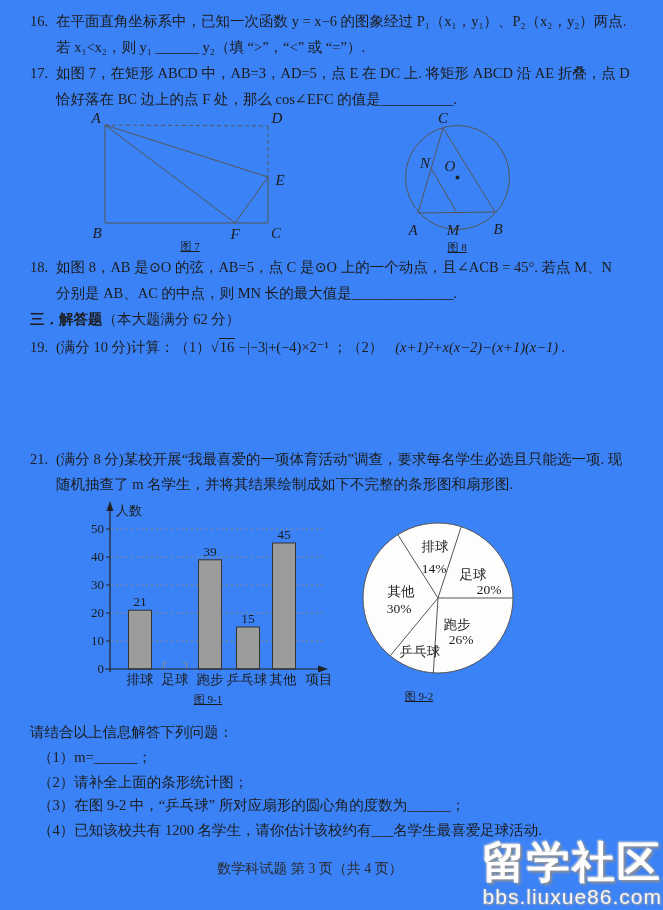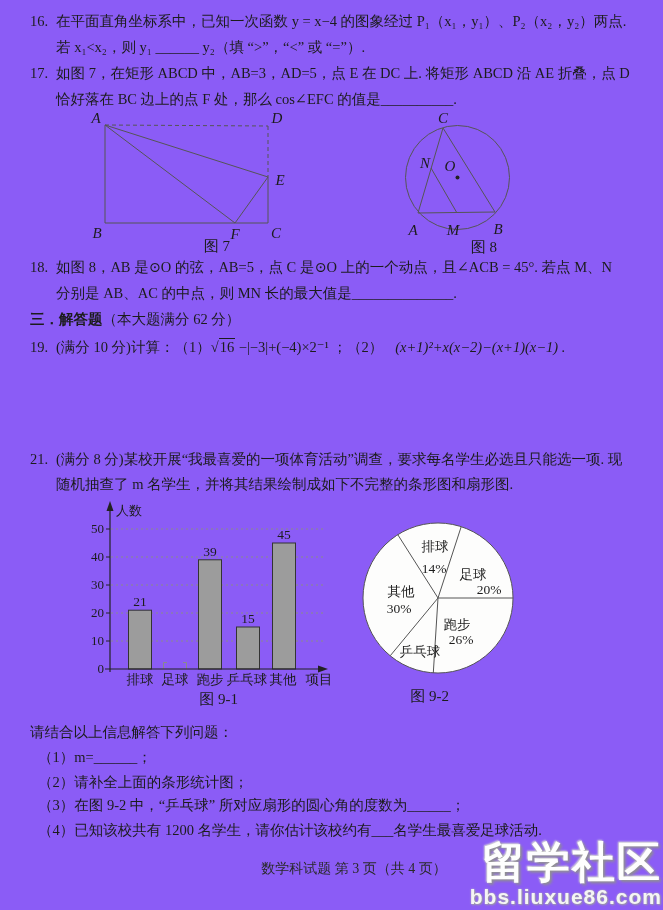--- a/index.html
+++ b/index.html
@@ -1,57 +1,57 @@
 <!DOCTYPE html>
 <html><head>
 <meta charset="utf-8">
 <style>
   html,body{margin:0;padding:0;background:#e9e9e9;}
   .page{
     position:relative;width:663px;height:910px;margin:0 auto;
-    background:#8b5cf6;color:#1c1c1c;overflow:hidden;
+    background:#3b82f6;color:#1c1c1c;overflow:hidden;
     font-family:"Liberation Serif","DejaVu Serif",serif;
     font-size:14.5px;
   }
   .q{position:absolute;left:30px;width:625px;display:flex;}
   .qnum{flex:none;width:26px;line-height:26px;}
   .qbody{flex:1;}
   .ln{line-height:26px;white-space:nowrap;}
   .lh25 .qnum{line-height:25px;}
   .lh25 .ln{line-height:25px;}
   .bold{font-weight:bold;}
   .sec{position:absolute;left:30px;line-height:26px;white-space:nowrap;text-align:right;}
   .sqrt-arg{border-top:1.2px solid #1c1c1c;padding:0 1px;}
   .math-it{font-style:italic;margin-left:12px;}
-  .caption{position:absolute;text-align:right;font-size:15px;line-height:16px;}
+  .caption{position:absolute;text-align:center;font-size:11px;line-height:16px;text-decoration:underline;}
   .cl{position:absolute;line-height:20px;white-space:nowrap;}
-  .footer{position:absolute;left:0;width:620px;text-align:center;font-size:14px;color:#2a2a2a;padding-left:44px;}
+  .footer{position:absolute;left:0;width:620px;text-align:center;font-size:14px;color:#2a2a2a;}
   svg{position:absolute;overflow:visible;}
   svg text{font-family:"Liberation Serif","DejaVu Serif",serif;fill:#1c1c1c;}
   .ptlabel{font-size:15px;font-style:italic;}
   .axlabel{font-size:13px;}
   .catlabel{font-size:13.5px;}
   .vallabel{font-size:13.5px;}
   .pielabel{font-size:13.5px;}
   .wm{position:absolute;right:1px;top:841px;text-align:right;
       font-family:"Liberation Sans","DejaVu Sans",sans-serif;line-height:1;}
   .wm1{font-size:43px;font-weight:bold;color:#fefefe;letter-spacing:2px;
        text-shadow:2px 2px 3px #8f8f8f,-1px -1px 2px #dcdcdc,0 0 2px #b5b5b5;}
-  .wm2{font-size:21px;font-weight:bold;color:#f5f5f5;letter-spacing:1px;margin-top:2px;
+  .wm2{font-size:21px;font-weight:normal;color:#f5f5f5;letter-spacing:1px;margin-top:2px;
        text-shadow:1px 1px 2px #9a9a9a,0 0 2px #c0c0c0;}
 </style>
 </head>
 <body>
 
 <div class="page">
 
   <div class="q" style="top:8px">
     <span class="qnum">16.</span>
     <div class="qbody">
-      <div class="ln">在平面直角坐标系中，已知一次函数 y = x−4 的图象经过 P₁（x₁，y₁）、P₂（x₂，y₂）两点.</div>
+      <div class="ln">在平面直角坐标系中，已知一次函数 y = x−6 的图象经过 P₁（x₁，y₁）、P₂（x₂，y₂）两点.</div>
       <div class="ln">若 x₁&lt;x₂，则 y₁ ______ y₂（填 “&gt;”，“&lt;” 或 “=”）.</div>
     </div>
   </div>
 
   <div class="q" style="top:60px">
     <span class="qnum">17.</span>
     <div class="qbody">
       <div class="ln">如图 7，在矩形 ABCD 中，AB=3，AD=5，点 E 在 DC 上. 将矩形 ABCD 沿 AE 折叠，点 D</div>
       <div class="ln">恰好落在 BC 边上的点 F 处，那么 cos∠EFC 的值是__________.</div>
     </div>

